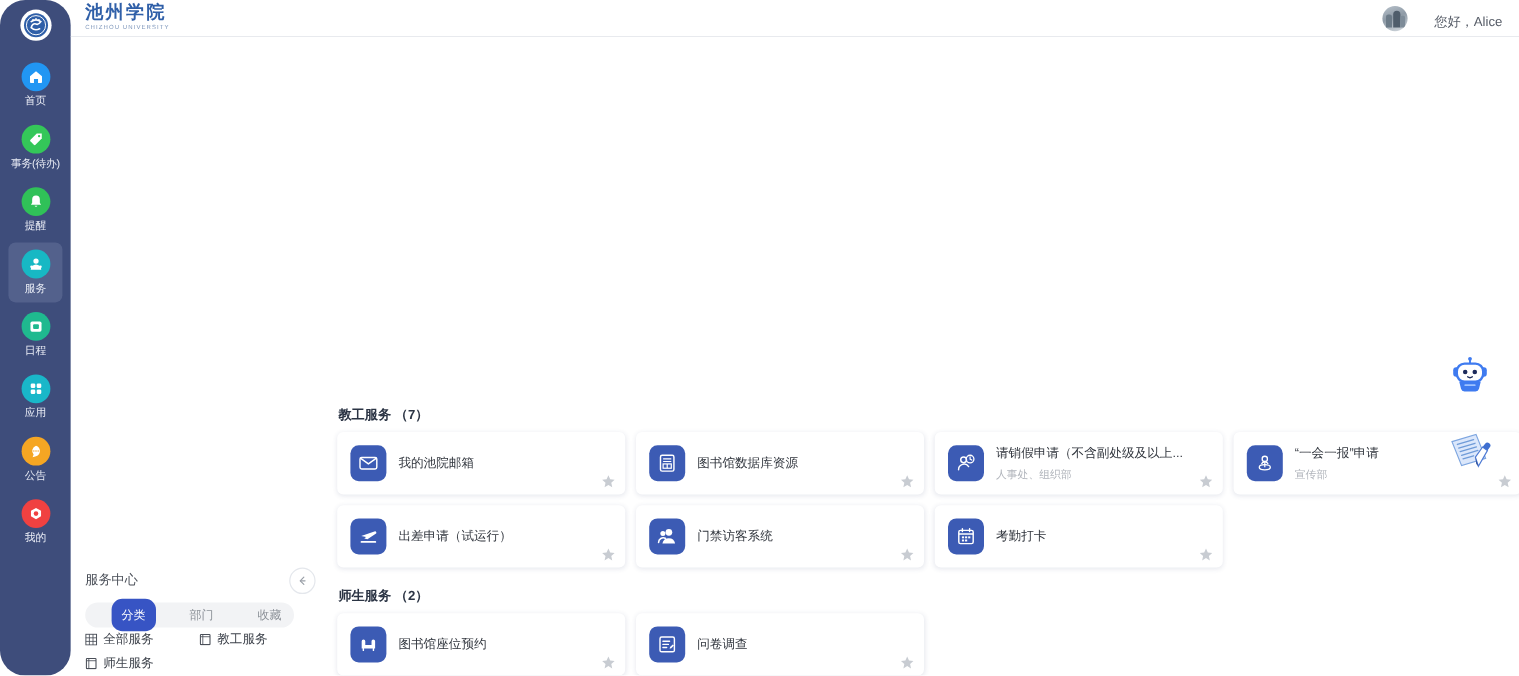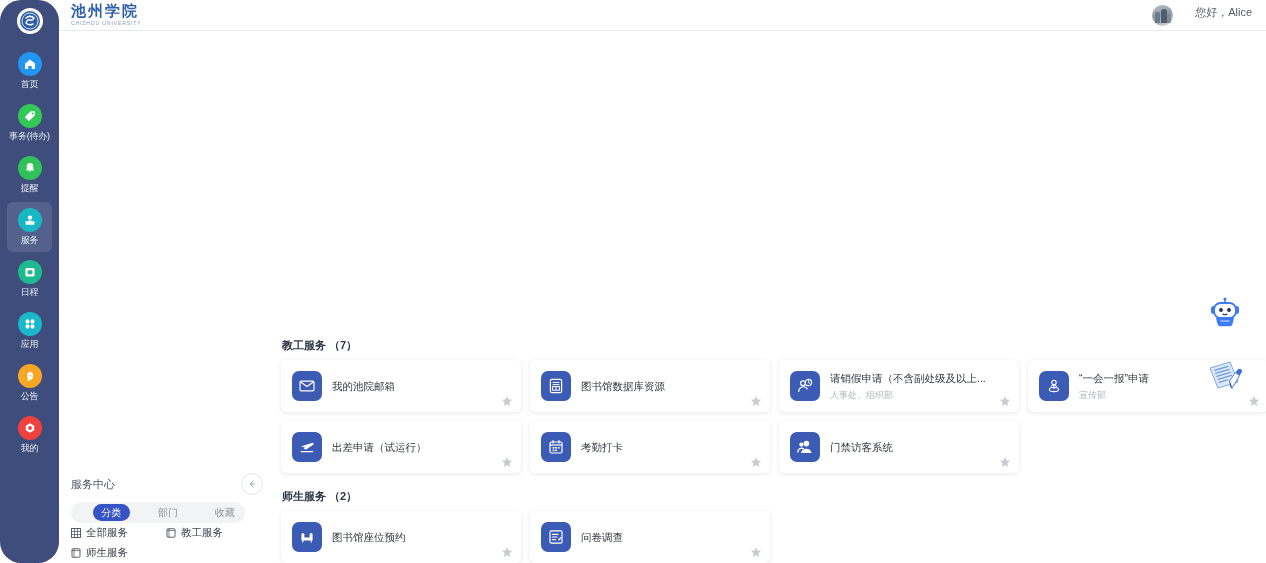--- a/index.html
+++ b/index.html
@@ -58,21 +58,21 @@
   .brand { display: flex; flex-direction: column; justify-content: center; }
   .brand-cn {
     font-family: "Liberation Serif", "DejaVu Serif", serif;
     font-size: 15px; font-weight: 700; color: #2f5fa8; letter-spacing: 2px;
     line-height: 16px;
   }
   .brand-en {
     font-size: 5px; color: #7f97bb; letter-spacing: 0.9px; line-height: 7px;
     margin-top: 1px;
   }
-  .user { display: flex; align-items: flex-start; gap: 22px; cursor: pointer; }
+  .user { display: flex; align-items: flex-end; gap: 22px; cursor: pointer; }
   .avatar {
     width: 21px; height: 21px; border-radius: 50%;
     background: linear-gradient(160deg,#b9c3cc 0%,#8e9aa6 45%,#d7dde2 100%);
     overflow: hidden; position: relative;
     flex: 0 0 21px;
   }
   .avatar .a1 { position:absolute; left:3px; top:7px; width:5px; height:11px; background:#6c7b88; border-radius:2px 2px 0 0;}
   .avatar .a2 { position:absolute; left:9px; top:4px; width:6px; height:14px; background:#4f5d6b; border-radius:3px 3px 0 0;}
   .avatar .a3 { position:absolute; left:15px; top:8px; width:4px; height:10px; background:#7e8c99; border-radius:2px 2px 0 0;}
   .user-name { font-size: 11px; color: #555b66; white-space: nowrap; }
@@ -93,21 +93,21 @@
     background: #fff; border: 1px solid #e4e7ec;
     display: flex; align-items: center; justify-content: center;
     cursor: pointer;
   }
   .tabs {
     margin-top: 11px; width: 174px; height: 21px;
     background: #f2f3f5; border-radius: 11px;
     display: flex; align-items: center; padding: 2px;
   }
   .tab {
-    flex: 1 1 0; height: 17px; border-radius: 9px;
+    flex: 1 1 0; height: 27px; border-radius: 9px;
     display: flex; align-items: center; justify-content: center;
     font-size: 10px; color: #8c9198; cursor: pointer; margin-left: 20px;
   }
   .tab.active { background: #3754c4; color: #ffffff; }
   .catlist {
     width: 190px;
     display: flex; flex-wrap: wrap;
   }
   .catitem {
     width: 50%; display: flex; align-items: center; gap: 5px;
@@ -430,51 +430,51 @@
             <span class="card-star">
               <svg width="12" height="12" viewBox="0 0 12 12">
                   <path d="M6 1 L7.5 4.4 L11.2 4.8 L8.4 7.3 L9.2 11 L6 9.1 L2.8 11 L3.6 7.3 L0.8 4.8 L4.5 4.4 Z" fill="#c8ccd2"></path>
                 </svg>
             </span>
           </div>
 
           <div class="card">
             <span class="card-icon">
               <svg width="18" height="18" viewBox="0 0 18 18">
+                <circle cx="10.4" cy="5.6" r="2.8" fill="#ffffff"></circle>
+                <path d="M5 15 A5.4 5.4 0 0 1 15.6 15 Z" fill="#ffffff"></path>
+                <circle cx="5.4" cy="6.6" r="2.1" fill="#ffffff"></circle>
+                <path d="M1.8 14 A3.9 3.9 0 0 1 7.4 10.6" fill="none" stroke="#ffffff" stroke-width="1.3" stroke-linecap="round"></path>
+              </svg>
+            </span>
+            <span class="card-text">
+              <span class="card-title" style="display:block">门禁访客系统</span>
+            </span>
+            <span class="card-star">
+              <svg width="12" height="12" viewBox="0 0 12 12">
+                  <path d="M6 1 L7.5 4.4 L11.2 4.8 L8.4 7.3 L9.2 11 L6 9.1 L2.8 11 L3.6 7.3 L0.8 4.8 L4.5 4.4 Z" fill="#c8ccd2"></path>
+                </svg>
+            </span>
+          </div>
+
+          <div class="card">
+            <span class="card-icon">
+              <svg width="18" height="18" viewBox="0 0 18 18">
                 <rect x="3" y="4" width="12" height="11" rx="1.4" fill="none" stroke="#ffffff" stroke-width="1.2"></rect>
                 <path d="M3 7 L15 7" stroke="#ffffff" stroke-width="1.2"></path>
                 <path d="M6 2.6 L6 5 M12 2.6 L12 5" stroke="#ffffff" stroke-width="1.2" stroke-linecap="round"></path>
                 <rect x="5.6" y="9" width="1.8" height="1.6" fill="#ffffff"></rect>
                 <rect x="8.2" y="9" width="1.8" height="1.6" fill="#ffffff"></rect>
                 <rect x="10.8" y="9" width="1.8" height="1.6" fill="#ffffff"></rect>
                 <rect x="5.6" y="11.6" width="1.8" height="1.6" fill="#ffffff"></rect>
                 <rect x="8.2" y="11.6" width="1.8" height="1.6" fill="#ffffff"></rect>
               </svg>
             </span>
             <span class="card-text">
               <span class="card-title" style="display:block">考勤打卡</span>
-            </span>
-            <span class="card-star">
-              <svg width="12" height="12" viewBox="0 0 12 12">
-                  <path d="M6 1 L7.5 4.4 L11.2 4.8 L8.4 7.3 L9.2 11 L6 9.1 L2.8 11 L3.6 7.3 L0.8 4.8 L4.5 4.4 Z" fill="#c8ccd2"></path>
-                </svg>
-            </span>
-          </div>
-
-          <div class="card">
-            <span class="card-icon">
-              <svg width="18" height="18" viewBox="0 0 18 18">
-                <circle cx="10.4" cy="5.6" r="2.8" fill="#ffffff"></circle>
-                <path d="M5 15 A5.4 5.4 0 0 1 15.6 15 Z" fill="#ffffff"></path>
-                <circle cx="5.4" cy="6.6" r="2.1" fill="#ffffff"></circle>
-                <path d="M1.8 14 A3.9 3.9 0 0 1 7.4 10.6" fill="none" stroke="#ffffff" stroke-width="1.3" stroke-linecap="round"></path>
-              </svg>
-            </span>
-            <span class="card-text">
-              <span class="card-title" style="display:block">门禁访客系统</span>
             </span>
             <span class="card-star">
               <svg width="12" height="12" viewBox="0 0 12 12">
                   <path d="M6 1 L7.5 4.4 L11.2 4.8 L8.4 7.3 L9.2 11 L6 9.1 L2.8 11 L3.6 7.3 L0.8 4.8 L4.5 4.4 Z" fill="#c8ccd2"></path>
                 </svg>
             </span>
           </div>
 
         </div>
 

